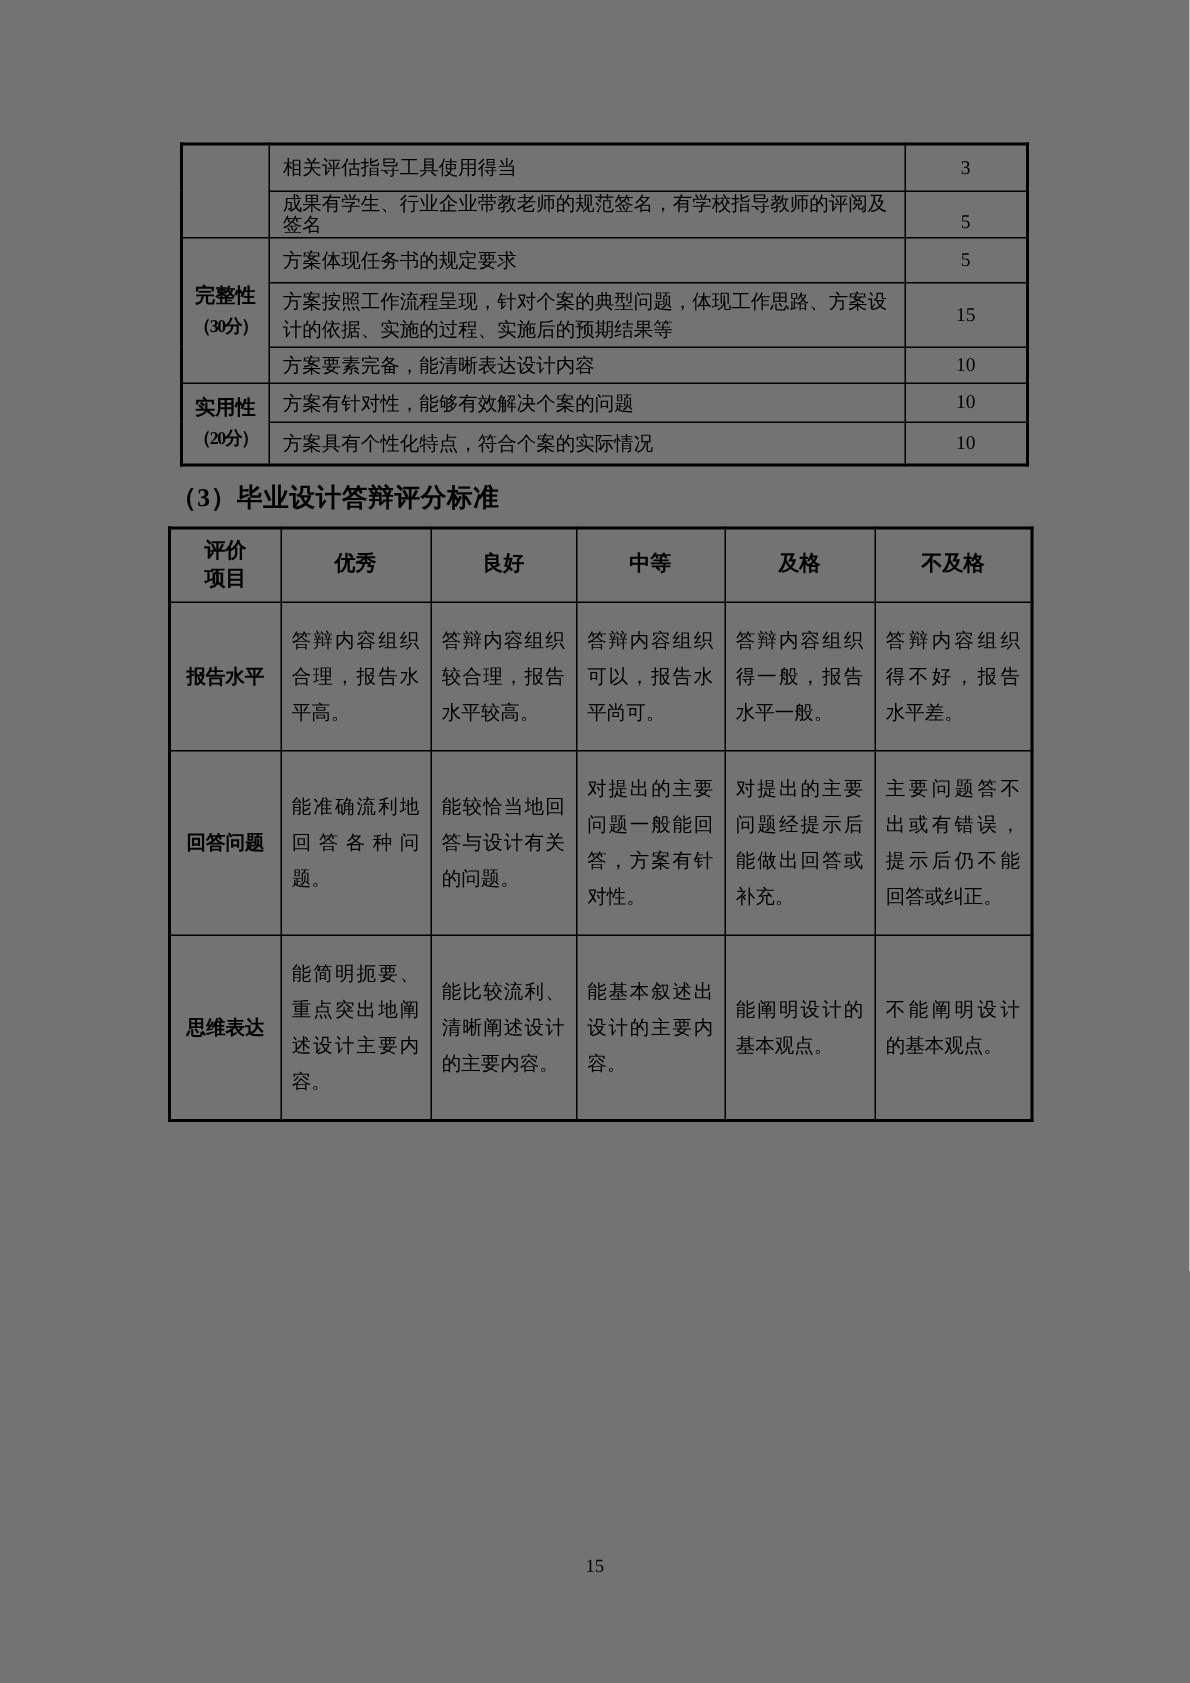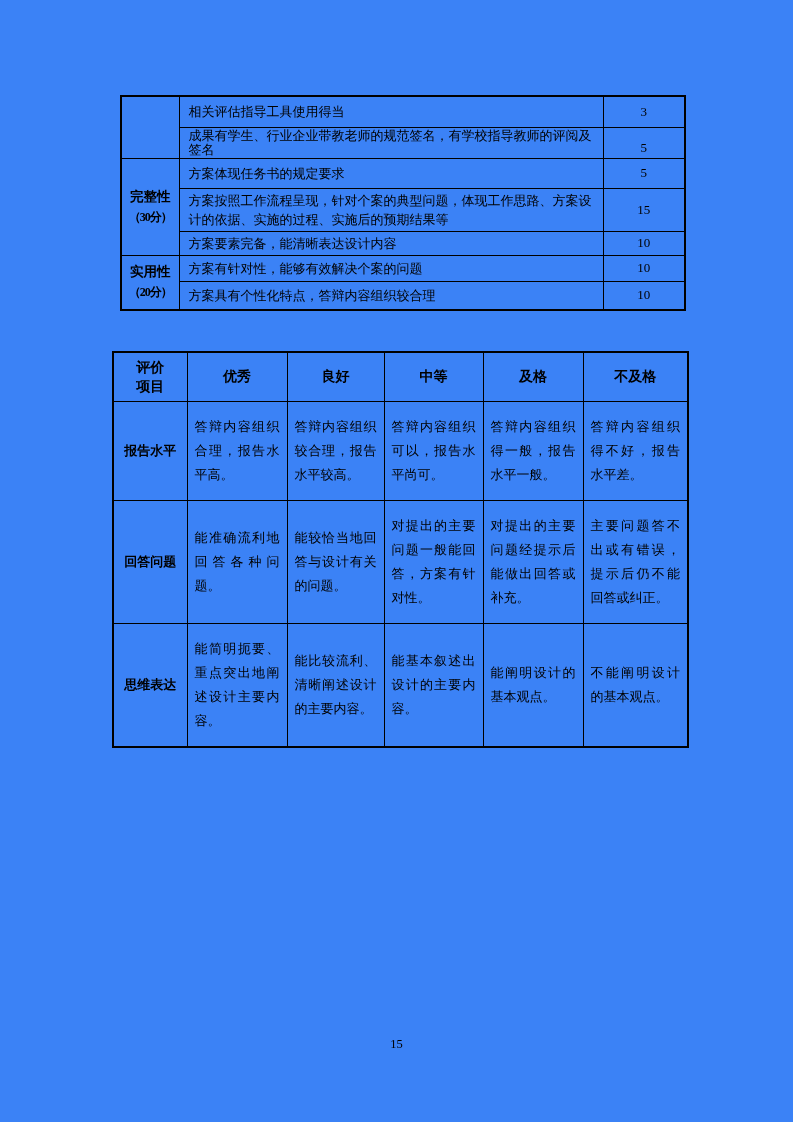--- a/index.html
+++ b/index.html
@@ -1,20 +1,20 @@
 <!DOCTYPE html>
 <html><head>
 <meta charset="utf-8">
 <style>
   html, body { margin: 0; padding: 0; background: #ffffff; }
   .page {
     position: relative;
     width: 793px;
     height: 1122px;
-    background: #3b82f6;
+    background: #737373;
     font-family: "Liberation Serif", "DejaVu Serif", serif;
     color: #000000;
     overflow: hidden;
   }
 
   table { border-collapse: collapse; table-layout: fixed; }
   td { border: 1px solid #000; overflow: hidden; }
 
   
   #table1 {
@@ -171,26 +171,27 @@
       </tr>
       <tr class="r6">
         <td class="group-label" rowspan="2">
           <div>实用性</div>
           <div class="lbl-line2">（20分）</div>
         </td>
         <td class="crit">方案有针对性，能够有效解决个案的问题</td>
         <td class="score">10</td>
       </tr>
       <tr class="r7">
-        <td class="crit">方案具有个性化特点，答辩内容组织较合理</td>
+        <td class="crit">方案具有个性化特点，符合个案的实际情况</td>
         <td class="score">10</td>
       </tr>
     </tbody>
   </table>
 
+  <div id="heading3">（3）毕业设计答辩评分标准</div>
 
   <table id="table2">
     <colgroup>
       <col style="width:74px">
         <col style="width:100px">
         <col style="width:97px">
         <col style="width:99px">
         <col style="width:100px">
         <col style="width:105px">
     </colgroup>

